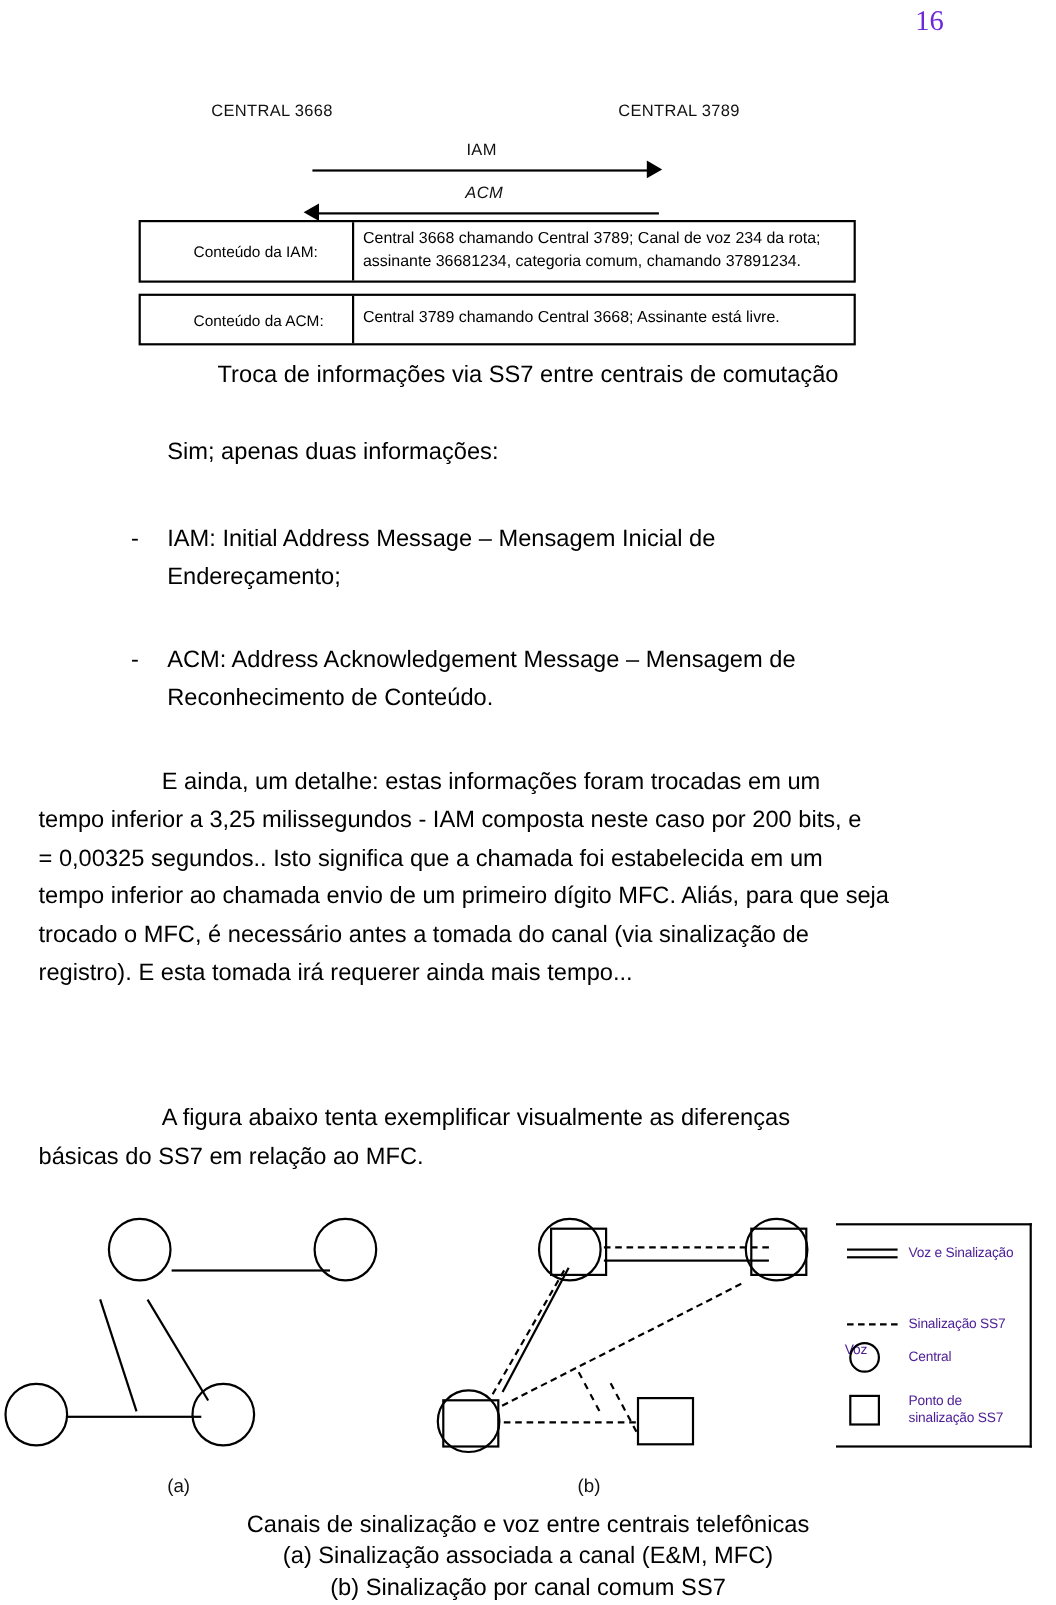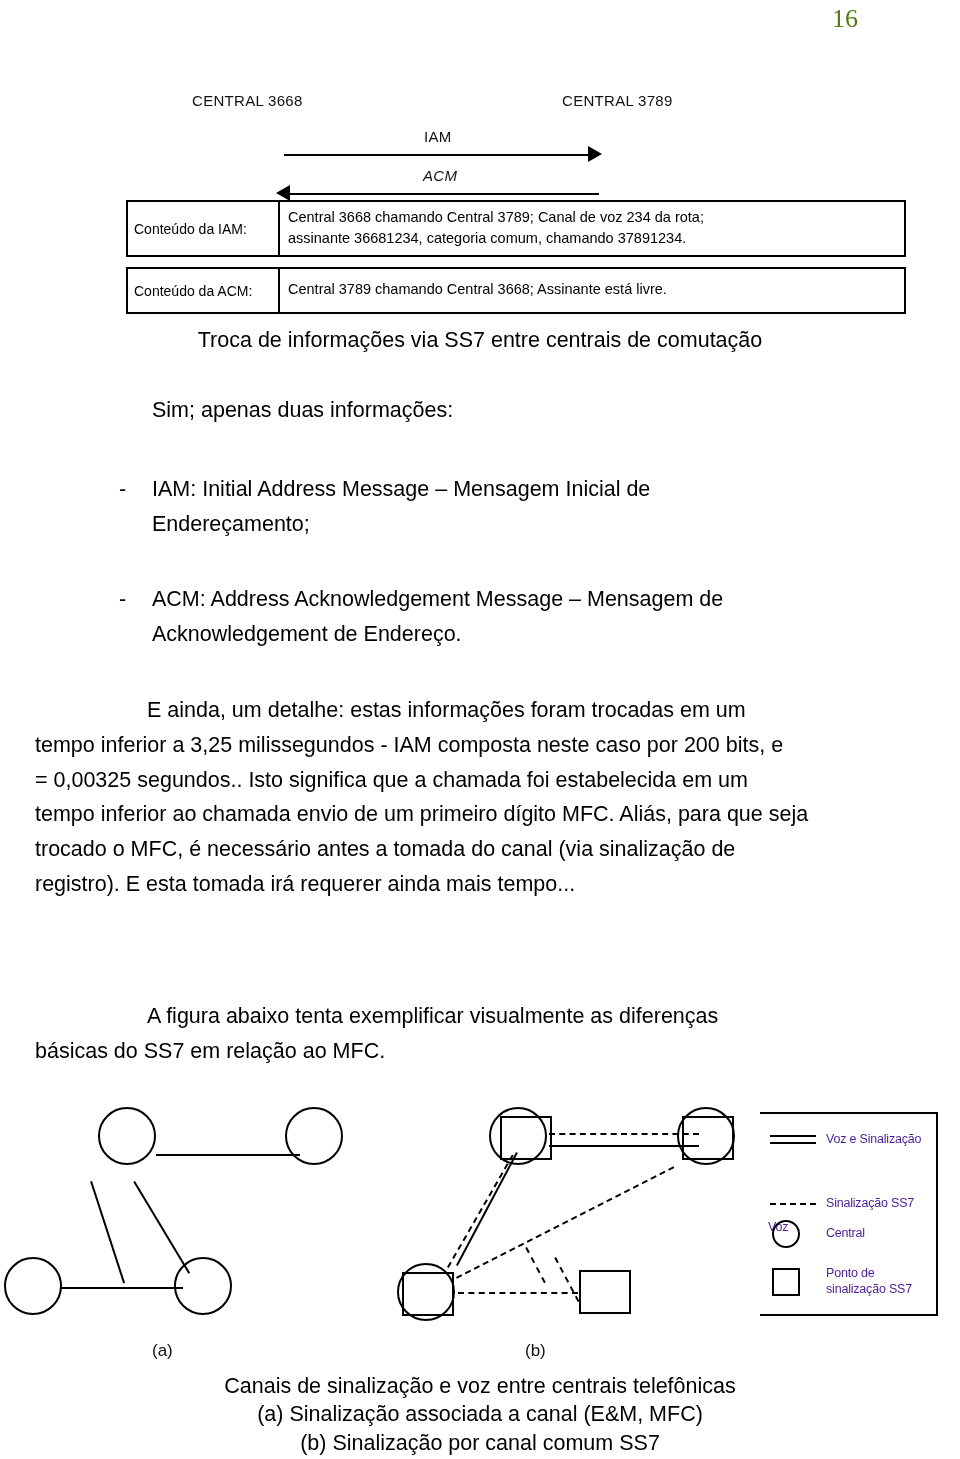--- a/index.html
+++ b/index.html
@@ -17,21 +17,21 @@
   }
 
   
   .page-number {
     position: absolute;
     top: 6px;
     right: 102px;
     font-family: "Liberation Serif", serif;
     font-size: 26px;
     line-height: 1;
-    color: #4d7c0f;
+    color: #6d28d9;
   }
 
   
   .figure-top {
     position: absolute;
     left: 124px;
     top: 82px;
     width: 660px;
     height: 238px;
   }
@@ -75,25 +75,26 @@
   .arrow-head-left {
     left: 152px; top: 103px;
     border-top: 8px solid transparent;
     border-bottom: 8px solid transparent;
     border-right: 14px solid #000;
   }
 
   .content-table {
     position: absolute;
     left: 2px;
-    width: 780px;
+    width: 652px;
     border: 2px solid #000;
     display: flex;
     box-sizing: border-box;
     background: #fff;
+    padding-left: 42px;
   }
   .content-table.iam { top: 118px; }
   .content-table.acm { top: 185px; }
   .ct-label {
     flex: 0 0 152px;
     border-right: 2px solid #000;
     padding: 6px 4px 6px 6px;
     font-size: 14px;
     display: flex;
     align-items: center;
@@ -300,21 +301,21 @@
 
 <div class="bullet bullet-1">
   <span class="dash">-</span>
   <p>IAM: Initial Address Message – Mensagem Inicial de</p>
   <p class="last">Endereçamento;</p>
 </div>
 
 <div class="bullet bullet-2">
   <span class="dash">-</span>
   <p>ACM: Address Acknowledgement Message – Mensagem de</p>
-  <p class="last">Acknowledgement de Endereço.</p>
+  <p class="last">Reconhecimento de Conteúdo.</p>
 </div>
 
 <div class="para para-1">
   <p class="indent">E ainda, um detalhe: estas informações foram trocadas em um</p>
   <p>tempo inferior a 3,25 milissegundos - IAM composta neste caso por 200 bits, e</p>
   <p>= 0,00325 segundos.. Isto significa que a chamada foi estabelecida em um</p>
   <p>tempo inferior ao chamada envio de um primeiro dígito MFC. Aliás, para que seja</p>
   <p>trocado o MFC, é necessário antes a tomada do canal (via sinalização de</p>
   <p class="last">registro). E esta tomada irá requerer ainda mais tempo...</p>
 </div>

